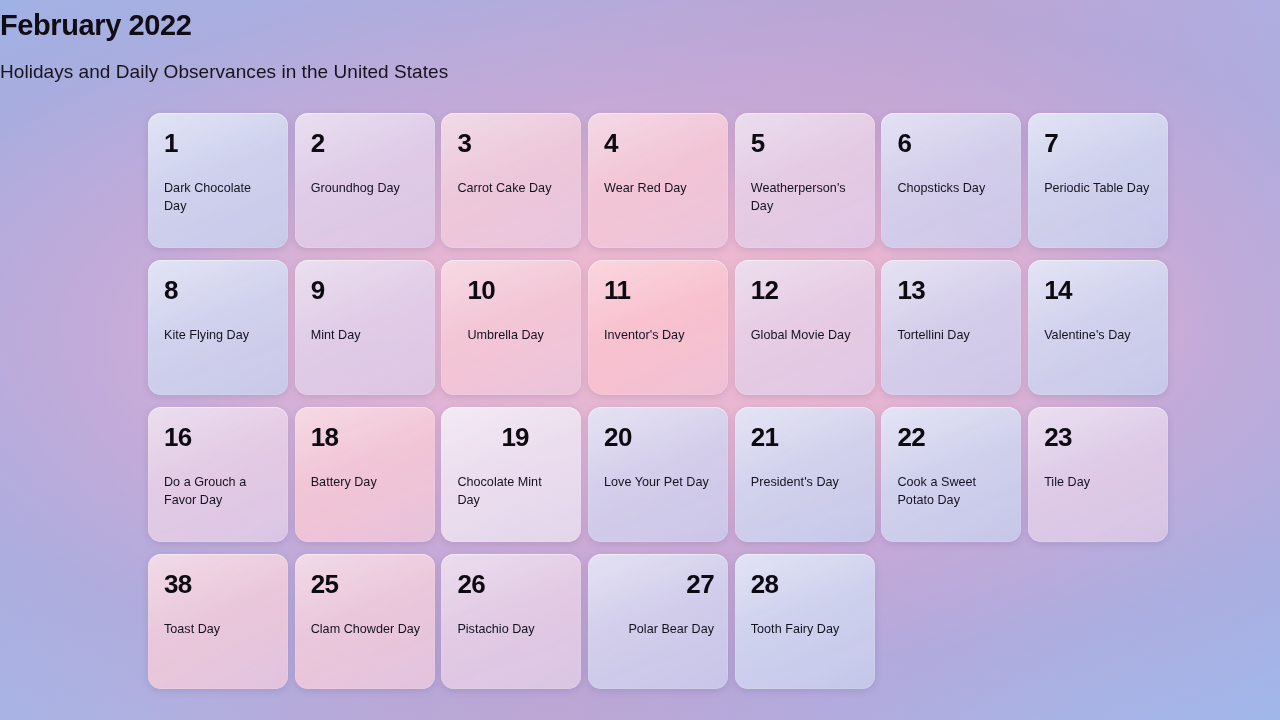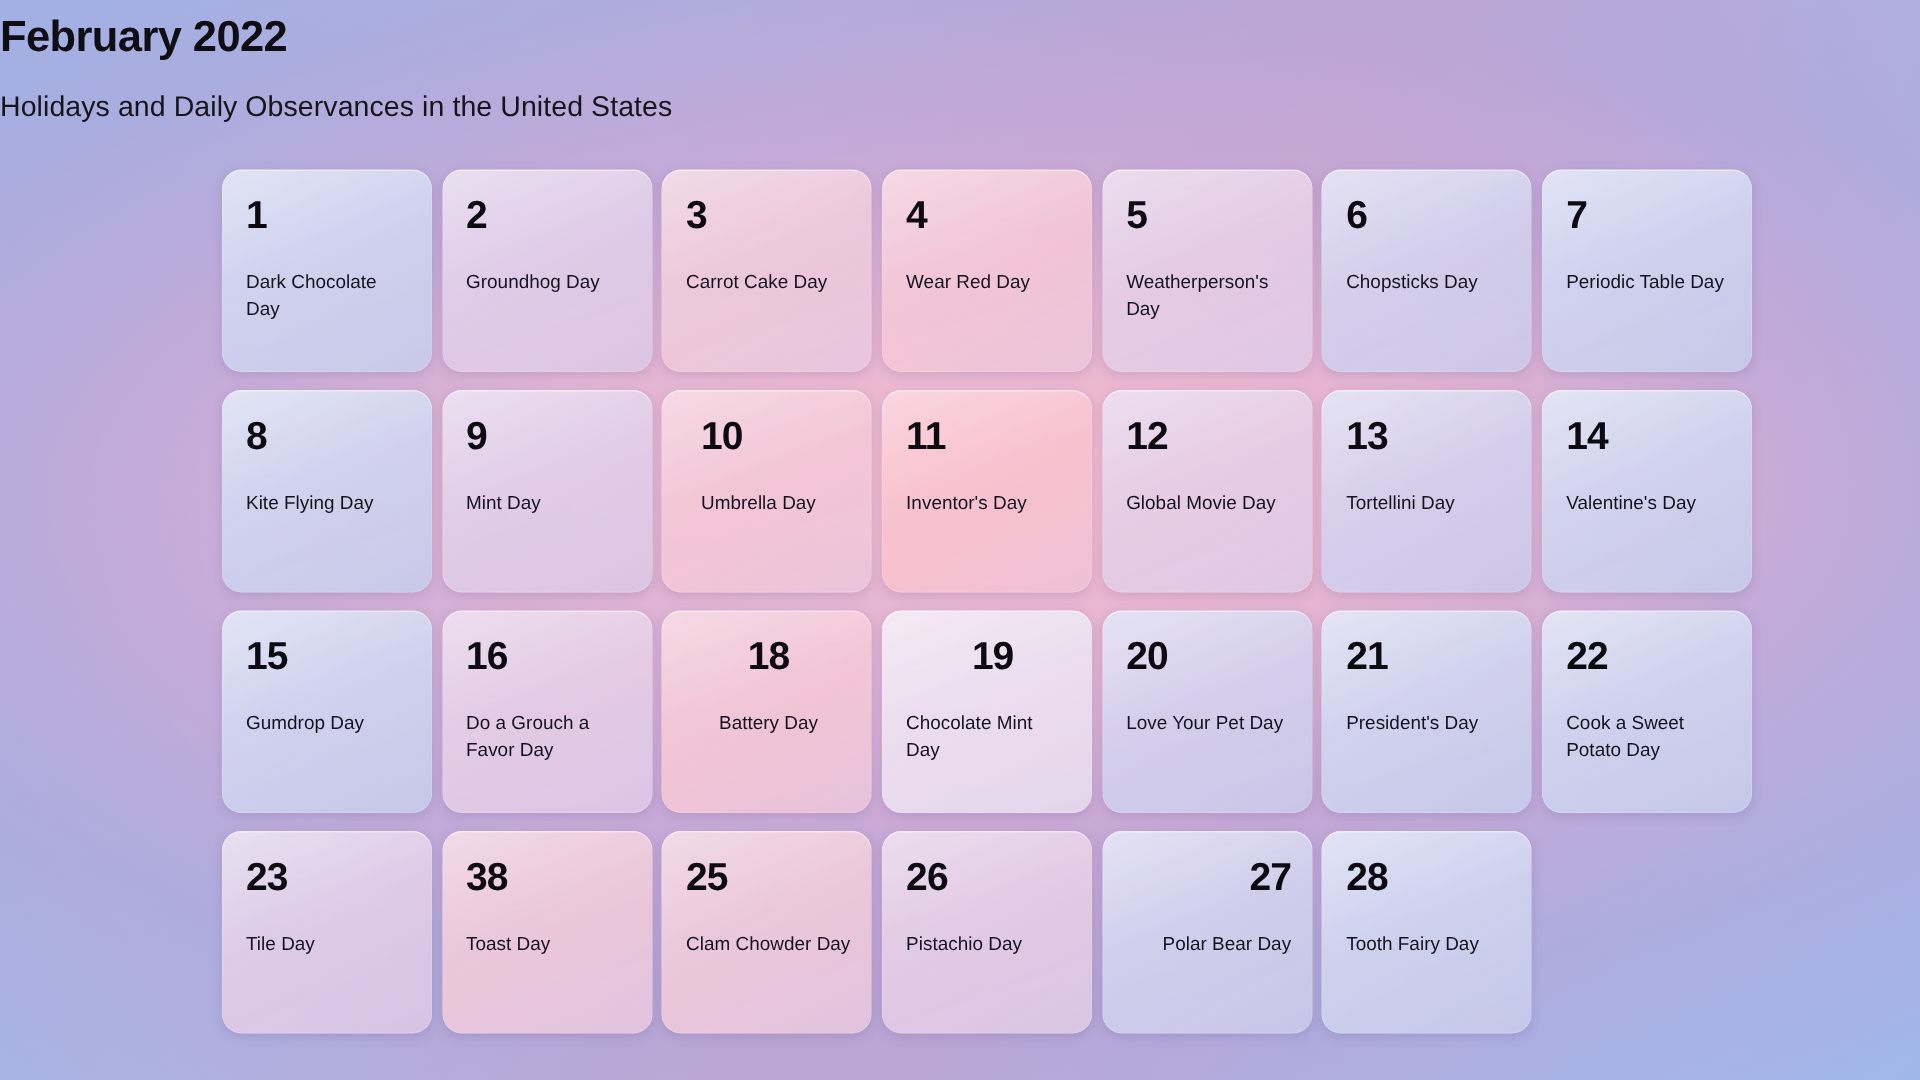--- a/index.html
+++ b/index.html
@@ -167,45 +167,41 @@
           <div class="event">Kite Flying Day</div>
         </div>
         <div class="cell" style="background: linear-gradient(150deg, rgba(226, 212, 235, 0.93) 0%, rgba(223, 203, 231, 0.9) 55%, rgba(219, 199, 230, 0.88) 100%);">
           <div class="daynum">9</div>
           <div class="event">Mint Day</div>
         </div>
         <div class="cell" style="background: linear-gradient(150deg, rgba(243, 202, 216, 0.95) 0%, rgba(243, 196, 212, 0.92) 55%, rgba(234, 197, 220, 0.89) 100%); padding-left: 26px;">
           <div class="daynum">10</div>
           <div class="event">Umbrella Day</div>
         </div>
-        <div class="cell" style="background: linear-gradient(150deg, rgba(247, 197, 209, 0.96) 0%, rgba(248, 191, 205, 0.93) 55%, rgba(238, 194, 214, 0.9) 100%);">
+        <div class="cell" style="background: linear-gradient(150deg, rgba(247, 197, 209, 0.96) 0%, rgba(248, 191, 205, 0.93) 55%, rgba(238, 194, 214, 0.9) 100%); border-radius: 15px;">
           <div class="daynum">11</div>
           <div class="event">Inventor's Day</div>
         </div>
         <div class="cell" style="background: linear-gradient(150deg, rgba(229, 209, 232, 0.93) 0%, rgba(228, 203, 228, 0.9) 55%, rgba(222, 201, 231, 0.88) 100%);">
           <div class="daynum">12</div>
           <div class="event">Global Movie Day</div>
         </div>
         <div class="cell" style="background: linear-gradient(150deg, rgba(217, 216, 240, 0.93) 0%, rgba(208, 206, 236, 0.9) 55%, rgba(203, 201, 234, 0.88) 100%);">
           <div class="daynum">13</div>
           <div class="event">Tortellini Day</div>
         </div>
         <div class="cell" style="background: linear-gradient(150deg, rgba(214, 219, 242, 0.93) 0%, rgba(205, 210, 238, 0.9) 55%, rgba(199, 203, 235, 0.88) 100%);">
           <div class="daynum">14</div>
           <div class="event">Valentine's Day</div>
         </div>
-        <div class="cell" style="background: linear-gradient(150deg, rgba(214, 219, 242, 0.93) 0%, rgba(205, 210, 238, 0.9) 55%, rgba(199, 203, 235, 0.88) 100%);">
-          <div class="daynum">15</div>
-          <div class="event">Gumdrop Day</div>
-        </div>
         <div class="cell" style="background: linear-gradient(150deg, rgba(229, 209, 232, 0.93) 0%, rgba(228, 203, 228, 0.9) 55%, rgba(222, 201, 231, 0.88) 100%);">
           <div class="daynum">16</div>
           <div class="event">Do a Grouch a Favor Day</div>
         </div>
-        <div class="cell" style="background: linear-gradient(150deg, rgba(243, 202, 216, 0.95) 0%, rgba(243, 196, 212, 0.92) 55%, rgba(234, 197, 220, 0.89) 100%); text-align: center;">
+        <div class="cell" style="background: linear-gradient(150deg, rgba(243, 202, 216, 0.95) 0%, rgba(243, 196, 212, 0.92) 55%, rgba(234, 197, 220, 0.89) 100%);">
           <div class="daynum">18</div>
           <div class="event">Battery Day</div>
         </div>
         <div class="cell today" style="background: linear-gradient(150deg, rgba(238, 226, 240, 0.97) 0%, rgba(234, 221, 238, 0.95) 55%, rgba(229, 216, 236, 0.93) 100%);">
           <div class="daynum">19</div>
           <div class="event">Chocolate Mint Day</div>
         </div>
         <div class="cell" style="background: linear-gradient(150deg, rgba(217, 216, 240, 0.93) 0%, rgba(208, 206, 236, 0.9) 55%, rgba(203, 201, 234, 0.88) 100%);">
           <div class="daynum">20</div>
           <div class="event">Love Your Pet Day</div>

